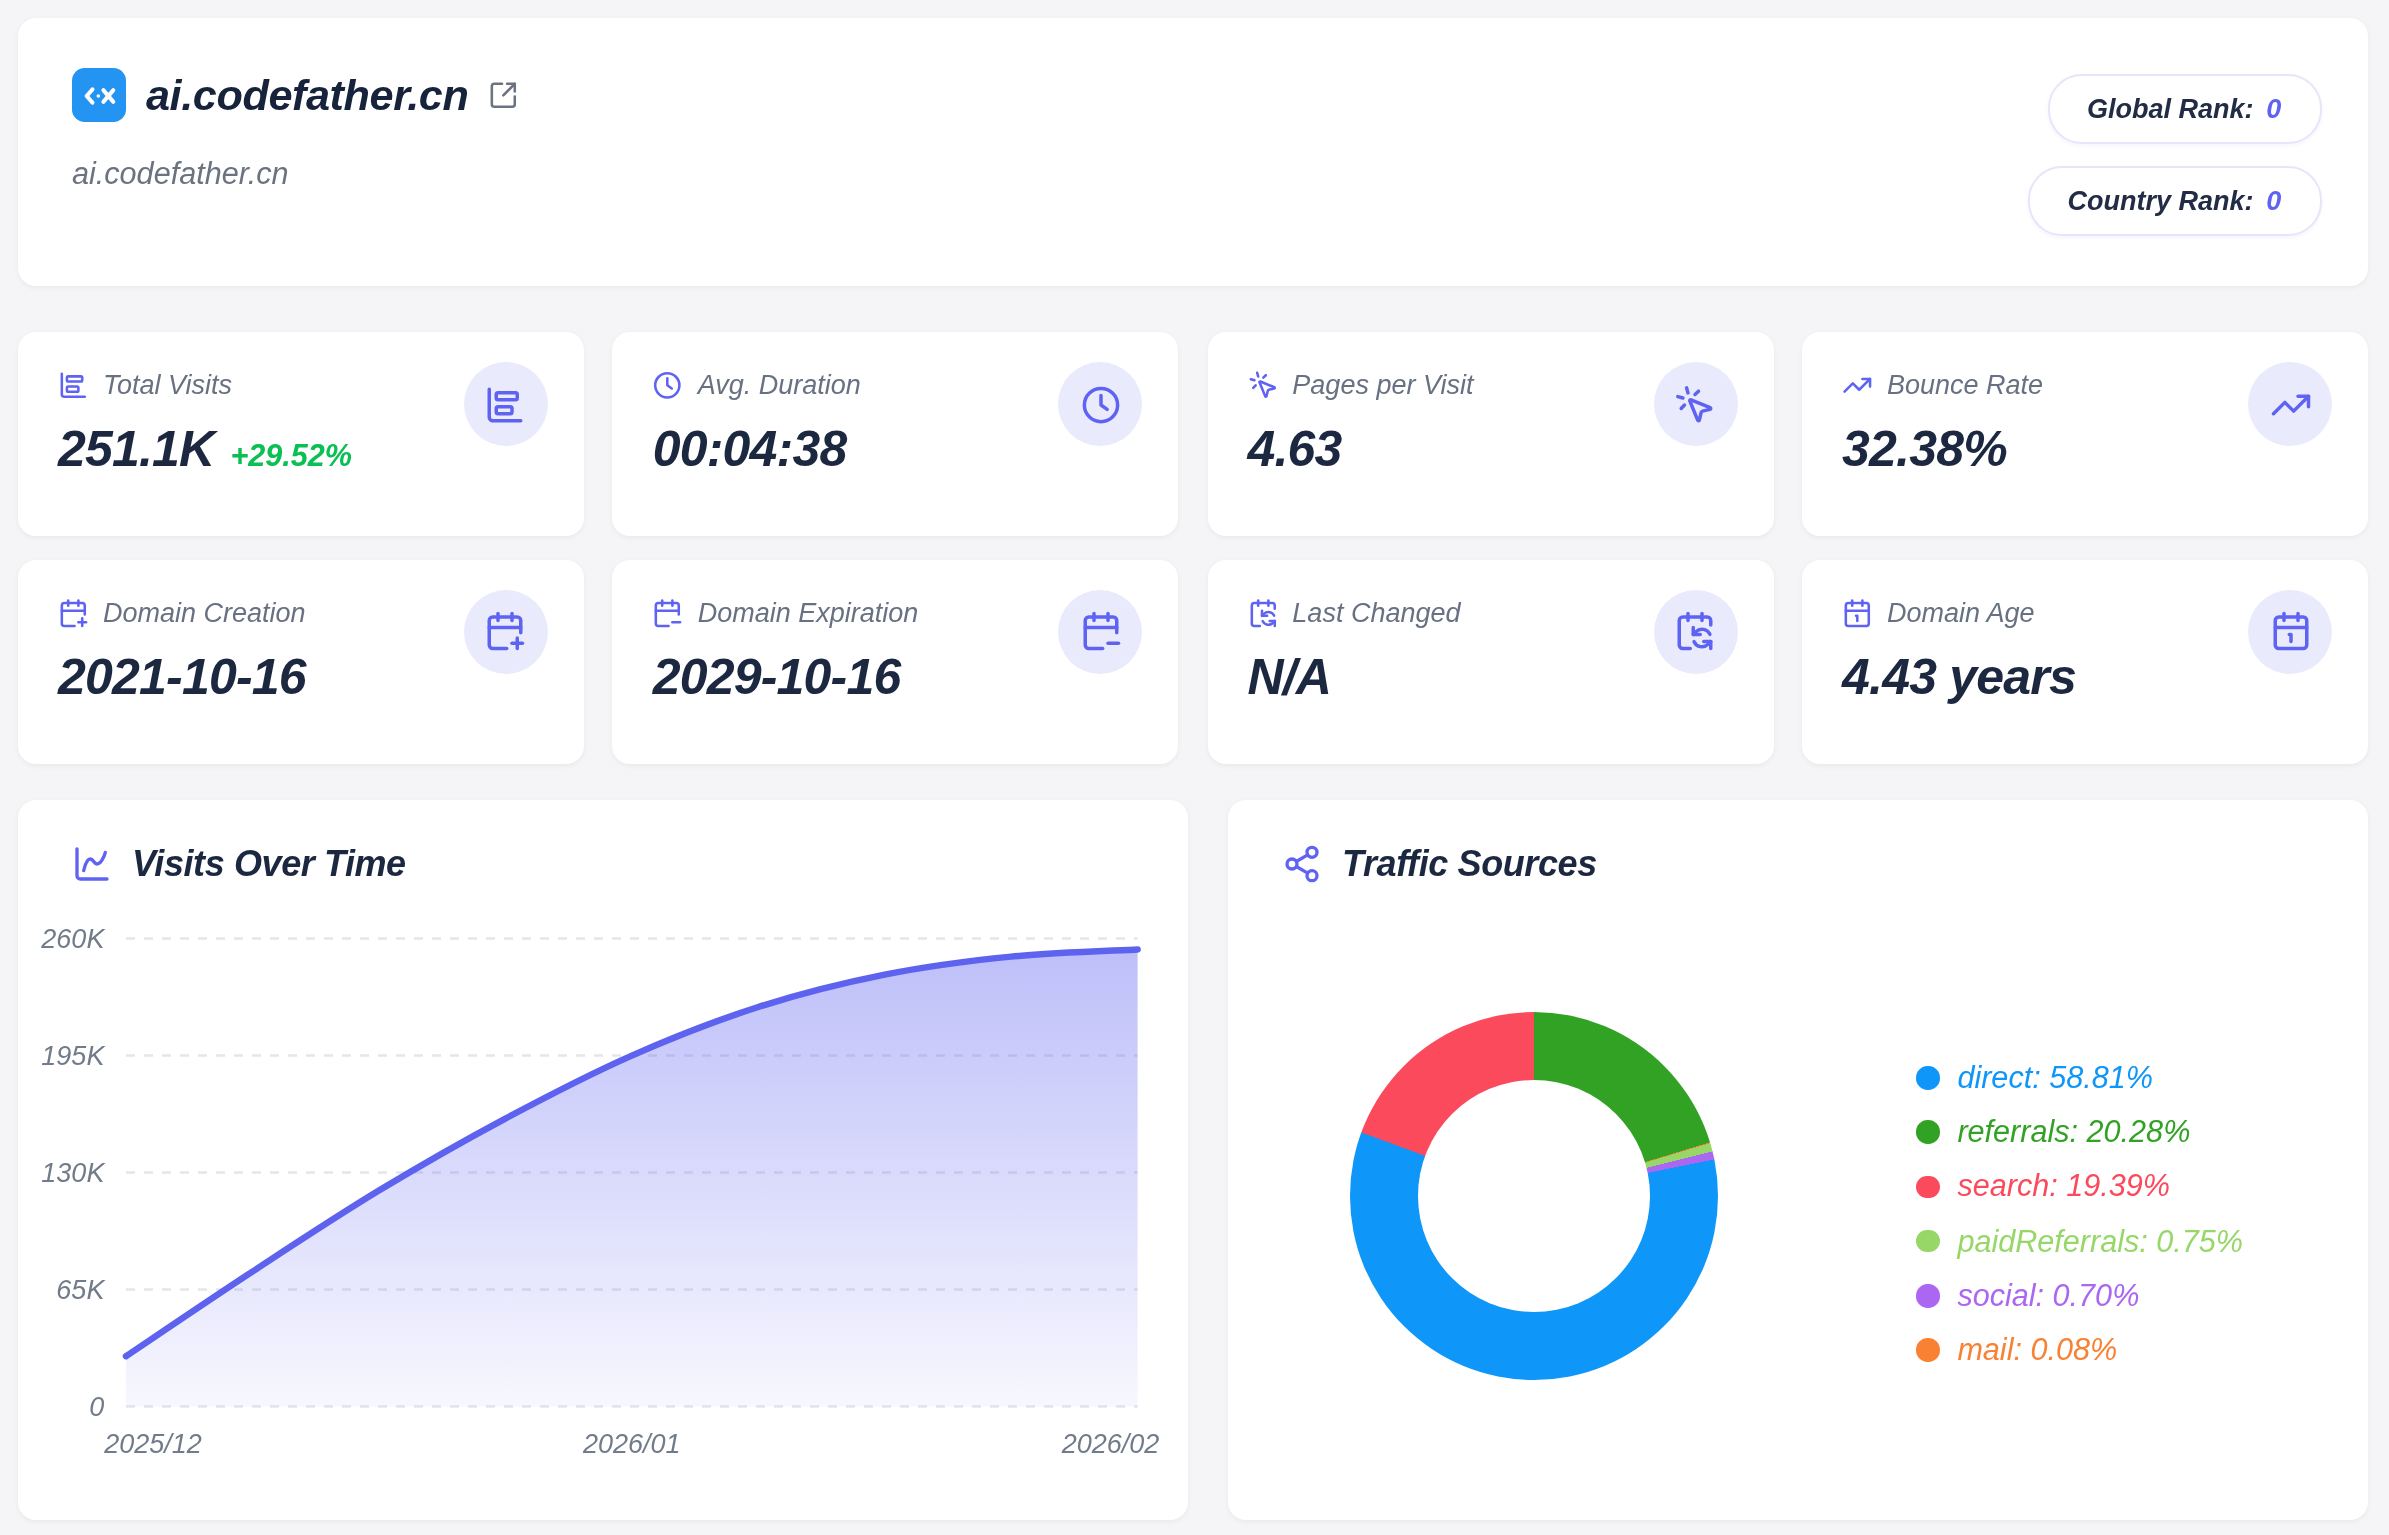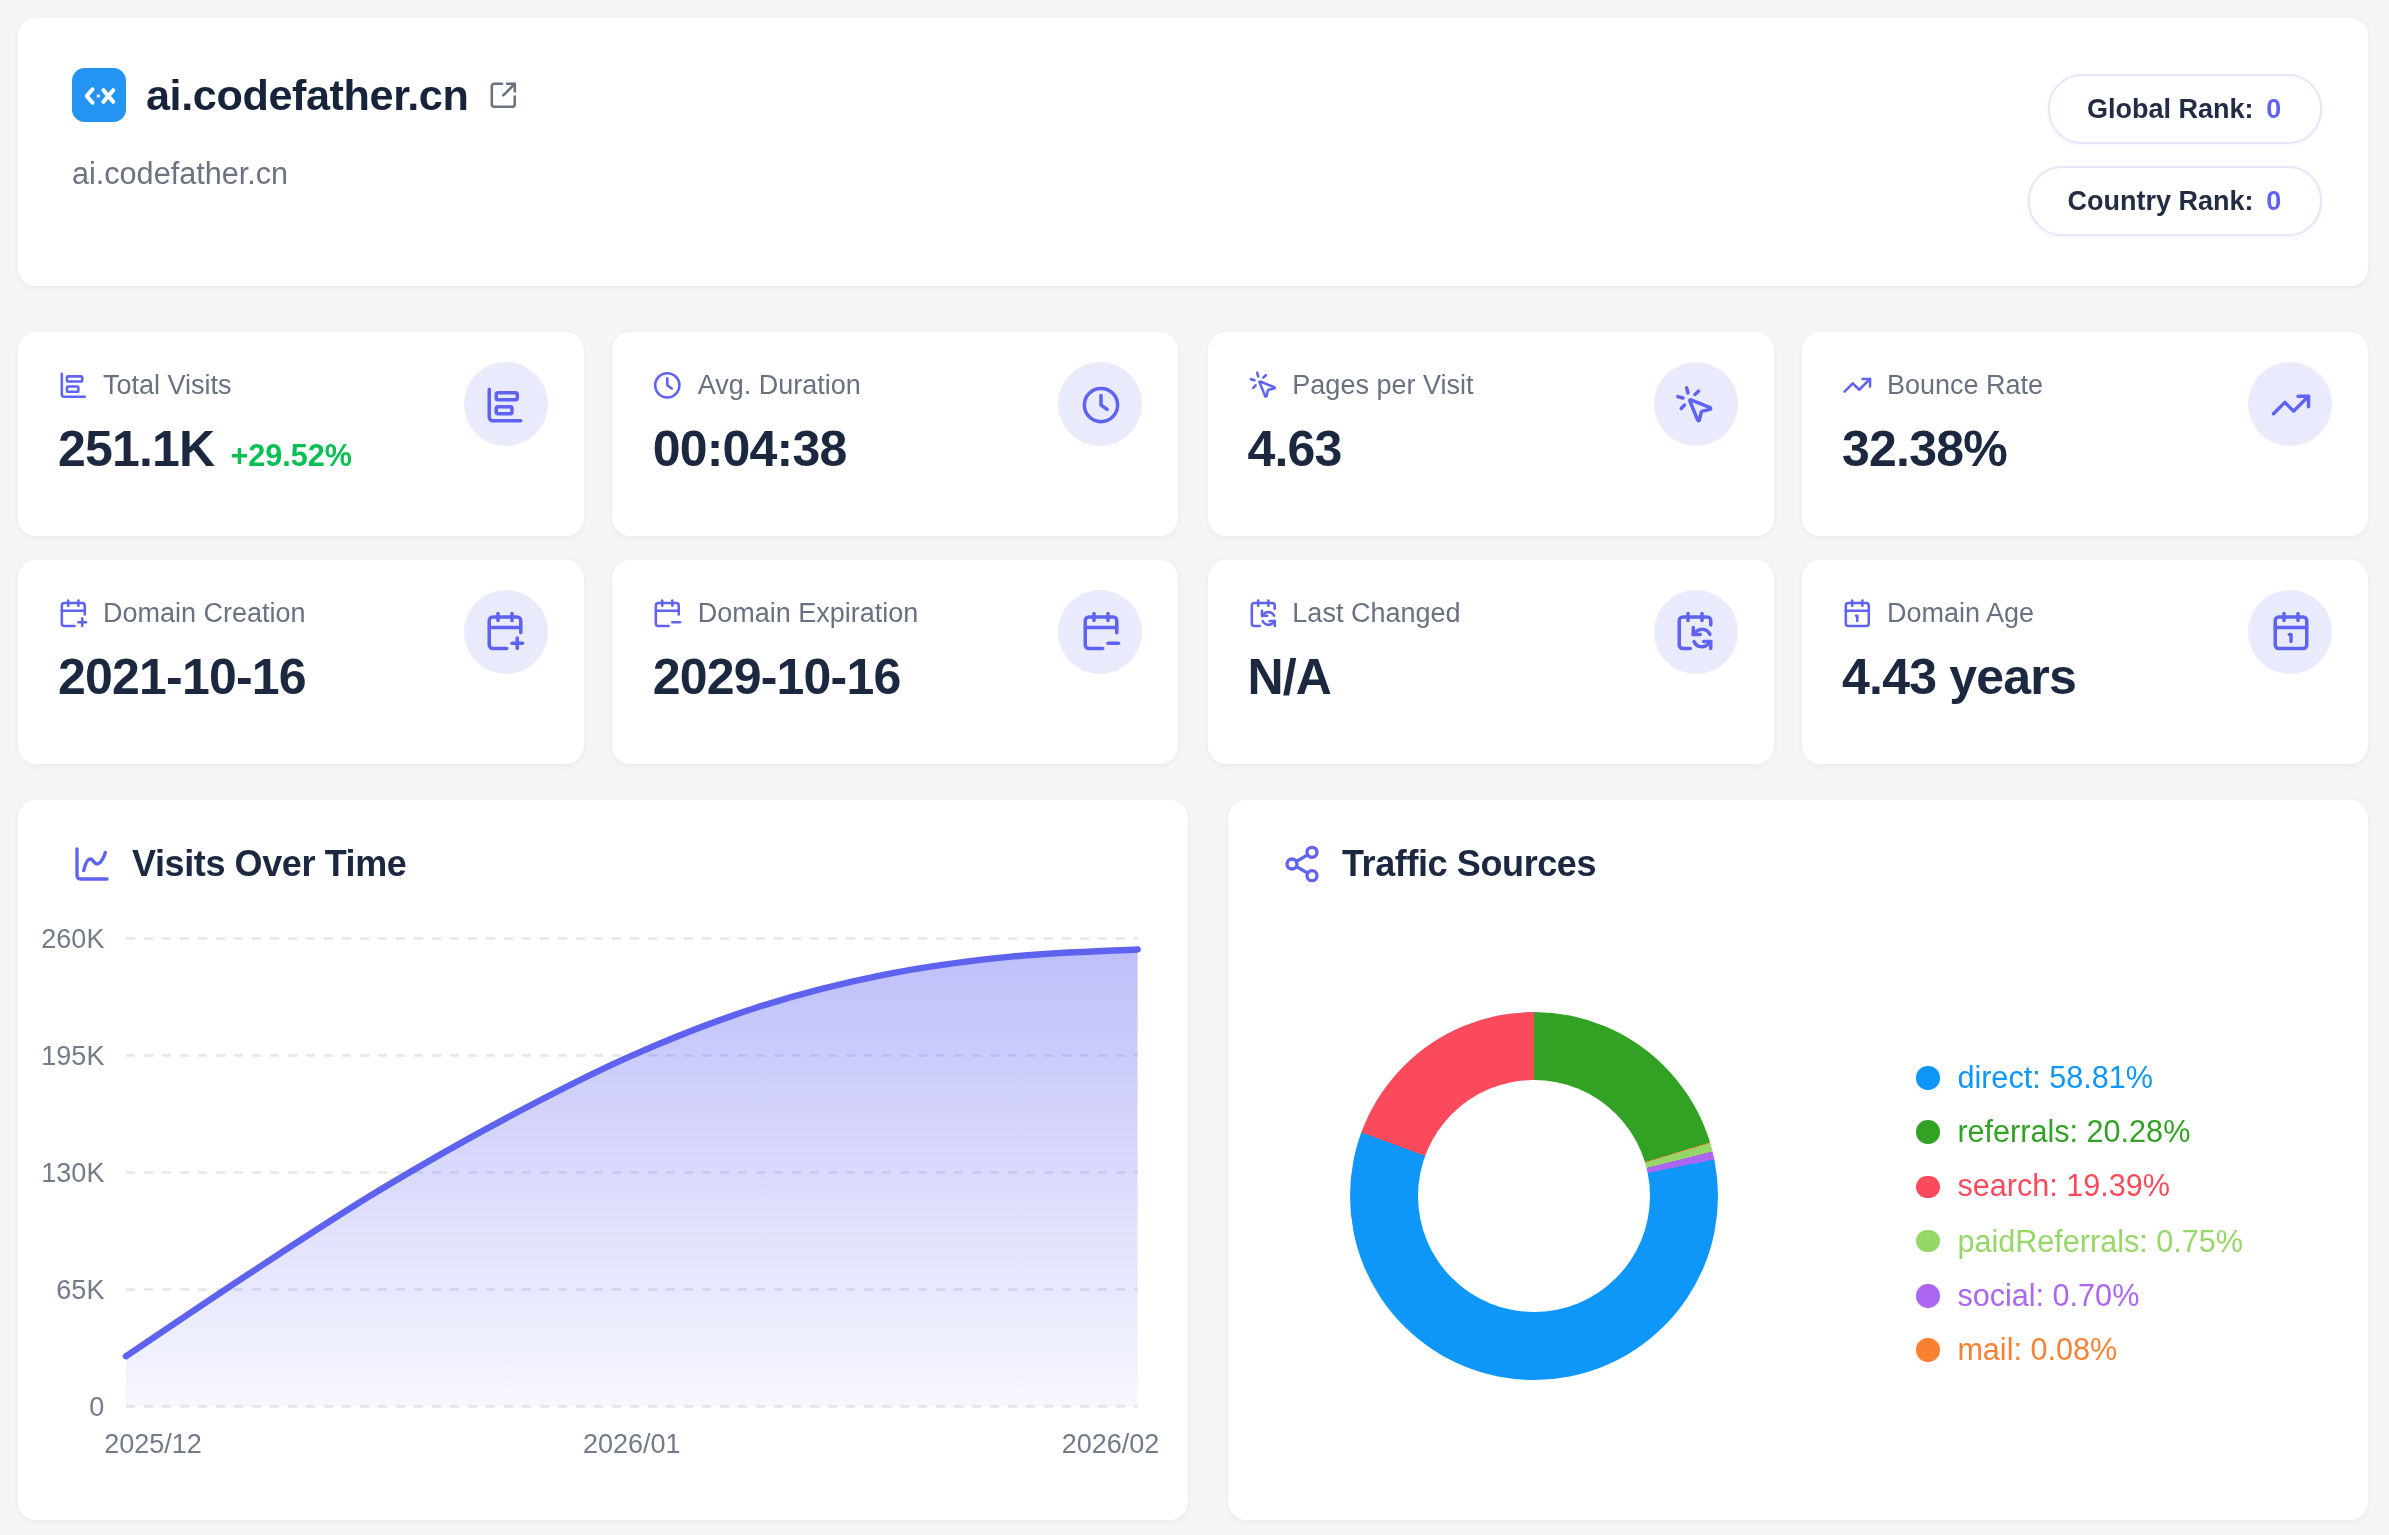--- a/index.html
+++ b/index.html
@@ -1,20 +1,20 @@
 <!DOCTYPE html>
 <html style="font-size:14.4px"><head>
 <meta charset="utf-8">
 <style>
   html,body{margin:0;padding:0;}
   body{
     width:2389px;height:1536px;overflow:hidden;background:#f5f5f7;
     font-family:"Liberation Sans","DejaVu Sans",sans-serif;
   }
-  .scale-outer{width:2389px;height:1536px;position:relative;overflow:hidden;}
+  .scale-outer{width:2389px;height:1536px;position:relative;overflow:hidden;font-style:italic;}
   .page{
     width:1195px;height:768px;transform:scale(2);transform-origin:0 0;
     position:relative;background:#f5f5f7;color:#1c2740;
   }
   .card{background:#ffffff;border-radius:9px;box-shadow:0 0.9px 2.7px rgba(16,24,40,.05);box-sizing:border-box;}
 
   
   .header-card{position:absolute;left:9px;top:9px;width:1175px;height:134px;padding:25px 27px;}
   .title-row{display:flex;align-items:center;gap:10px;}
   .logo-badge{width:27px;height:27px;border-radius:6.3px;background:#2394f2;color:#fff;

